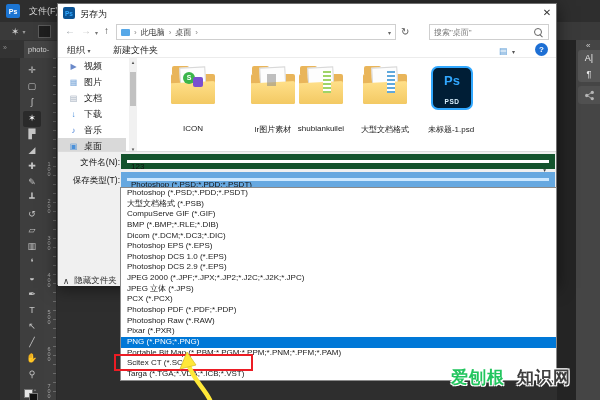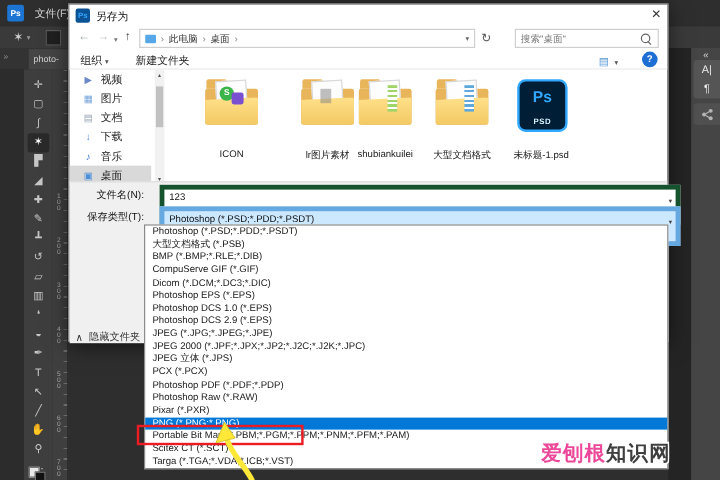--- a/index.html
+++ b/index.html
@@ -94,37 +94,37 @@
            background:repeating-linear-gradient(to bottom,#9fd468 0 2px,#fff 2px 4px);}
   .lines-b{position:absolute;left:24px;top:1px;width:8px;height:22px;z-index:2;
            background:repeating-linear-gradient(to bottom,#5fa8dc 0 2px,#fff 2px 4px);}
   .psdicon{position:absolute;left:11px;top:4px;width:38px;height:40px;background:#001e36;border:2px solid #31a8ff;border-radius:7px;}
   .psdicon .ps{position:absolute;left:0;right:0;top:5px;text-align:center;color:#31a8ff;font-size:13px;font-weight:bold;}
   .psdicon .ext{position:absolute;left:0;right:0;bottom:3px;text-align:center;color:#d9f1ff;font-size:6.5px;font-weight:bold;letter-spacing:.5px;}
 
   
   .band{left:0;top:147px;width:100%;height:135px;background:#f0f0f0;border-top:1px solid #dcdcdc;}
   .rowlabel{left:2px;width:60px;text-align:right;font-size:8.5px;color:#111;}
-  .combo{left:75px;width:434px;height:33px;background:#fff;border:4px solid #14532d;font-size:8px;color:#111;
+  .combo{left:63px;width:434px;height:15px;background:#fff;border:6px solid #14532d;font-size:8px;color:#111;
          line-height:13px;padding-left:4px;}
   .combo .cv{position:absolute;right:3px;top:4px;font-size:5.5px;color:#444;}
   .combo.hl{background:#cce8ff;border-color:#66a8e0;}
   .hidefold{left:5px;top:271px;font-size:8.5px;color:#333;display:flex;gap:5px;align-items:center;}
 
   
   .fmtlist{left:120px;top:187px;width:437px;background:#fff;border:1px solid #8a8a8a;z-index:20;}
   .fmt{height:10.65px;line-height:10.65px;font-size:8px;color:#1a1a1a;padding-left:6px;white-space:nowrap;overflow:hidden;}
   .fmt.sel{background:#0078d7;color:#fff;}
 
   
   .redbox{left:114px;top:353.5px;width:139px;height:17px;border:2.5px solid #ec1c24;z-index:30;background:transparent;}
   .arrow-svg{left:172px;top:352px;z-index:35;overflow:visible;}
   .watermark{left:451px;top:366px;z-index:40;font-size:17px;font-weight:bold;letter-spacing:1px;white-space:nowrap;
              text-shadow:-1px -1px 0 #fff,1px -1px 0 #fff,-1px 1px 0 #fff,1px 1px 0 #fff;}
-  .wm1{color:#ec4899;} .wm2{color:#3f3f3f;}
+  .wm1{color:#22c55e;} .wm2{color:#3f3f3f;margin-left:12px;}
 </style>
 </head>
 <body>
 
 <div id="app">
 
   <div class="abs menubar">
     <span class="ps-logo">Ps</span>
     <span class="menu-item">文件(F)</span>
   </div>
@@ -320,27 +320,26 @@
     </div>
     <div class="d hidefold">
       <span>∧</span>
       <span>隐藏文件夹</span>
     </div>
   </div>
 
   <div class="abs fmtlist">
     <div class="fmt">Photoshop (*.PSD;*.PDD;*.PSDT)</div>
     <div class="fmt">大型文档格式 (*.PSB)</div>
+    <div class="fmt">CompuServe GIF (*.GIF)</div>
     <div class="fmt">BMP (*.BMP;*.RLE;*.DIB)</div>
-    <div class="fmt">CompuServe GIF (*.GIF)</div>
     <div class="fmt">Dicom (*.DCM;*.DC3;*.DIC)</div>
     <div class="fmt">Photoshop EPS (*.EPS)</div>
     <div class="fmt">Photoshop DCS 1.0 (*.EPS)</div>
     <div class="fmt">Photoshop DCS 2.9 (*.EPS)</div>
-    <div class="fmt">JPEG (*.JPG;*.JPEG;*.JPE)</div>
     <div class="fmt">JPEG 2000 (*.JPF;*.JPX;*.JP2;*.J2C;*.J2K;*.JPC)</div>
     <div class="fmt">JPEG 立体 (*.JPS)</div>
     <div class="fmt">PCX (*.PCX)</div>
     <div class="fmt">Photoshop PDF (*.PDF;*.PDP)</div>
     <div class="fmt">Photoshop Raw (*.RAW)</div>
     <div class="fmt">Pixar (*.PXR)</div>
     <div class="fmt sel">PNG (*.PNG;*.PNG)</div>
     <div class="fmt">Portable Bit Map (*.PBM;*.PGM;*.PPM;*.PNM;*.PFM;*.PAM)</div>
     <div class="fmt">Scitex CT (*.SCT)</div>
     <div class="fmt">Targa (*.TGA;*.VDA;*.ICB;*.VST)</div>

